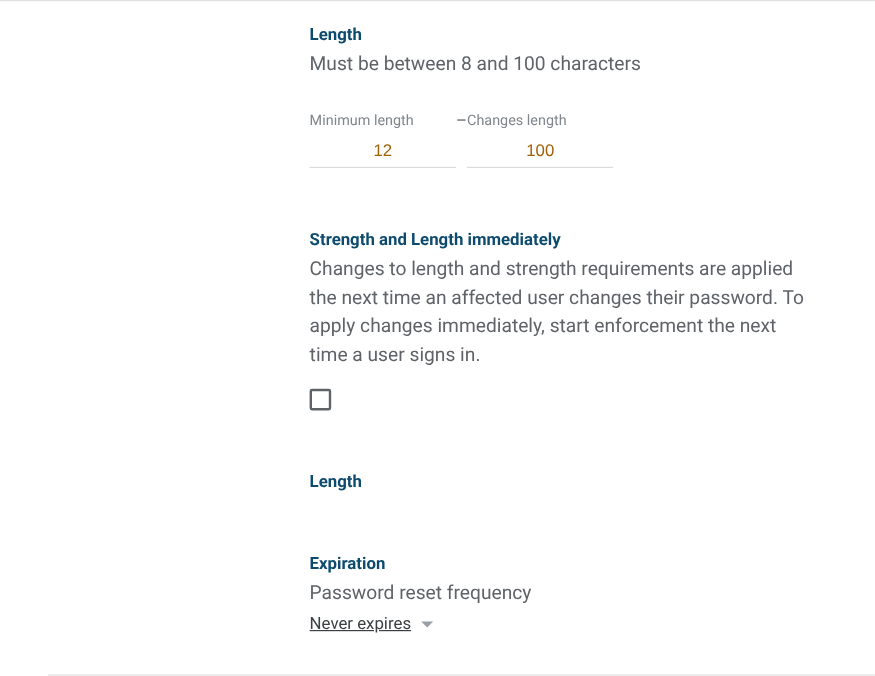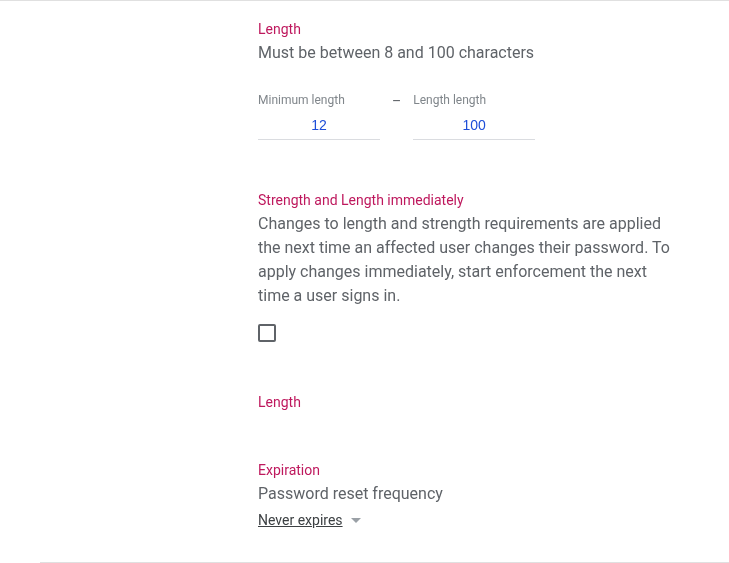--- a/index.html
+++ b/index.html
@@ -13,51 +13,50 @@
       border-top: 1px solid #e0e0e0;
     }
     .content {
       padding-left: 258px;
       padding-right: 30px;
       padding-top: 20px;
     }
     .section { margin-bottom: 52px; }
     .section-title {
       font-size: 14px;
-      font-weight: 400;
-      color: #be185d;
+      font-weight: 700;
+      color: #0c4a6e;
       margin-bottom: 4px;
     }
     .section-desc {
       font-size: 16px;
       color: #5f6368;
       line-height: 1.5;
       margin-bottom: 16px;
       max-width: 420px;
     }
     .length-row {
       display: flex;
       align-items: flex-start;
-      gap: 12px;
       margin-top: 28px;
     }
     .field { width: 122px; }
     .field-label {
       font-size: 12px;
       color: #80868b;
       margin-bottom: 4px;
     }
     .field-input {
       width: 100%;
       border: none;
       border-bottom: 1px solid #dadce0;
       font-size: 14px;
       text-align: center;
       padding: 6px 0;
-      color: #1d4ed8;
+      color: #a16207;
       background: transparent;
     }
     .dash {
       color: #5f6368;
       font-size: 14px;
       padding-bottom: 8px;
     }
     .check-row {
       display: flex;
       align-items: center;
@@ -119,21 +118,21 @@
   <div class="section">
     <div class="section-title">Length</div>
     <div class="section-desc">Must be between 8 and 100 characters</div>
     <div class="length-row">
       <div class="field">
         <div class="field-label">Minimum length</div>
         <input class="field-input" value="12" style="">
       </div>
       <div class="dash">–</div>
       <div class="field">
-        <div class="field-label">Length length</div>
+        <div class="field-label">Changes length</div>
         <input class="field-input" value="100" style="">
       </div>
     </div>
   </div>
 
   <div class="section">
     <div class="section-title">Strength and Length immediately</div>
     <div class="section-desc">Changes to length and strength requirements are applied the next time an affected user changes their password. To apply changes immediately, start enforcement the next time a user signs in.</div>
     <div class="check-row">
       <div class="checkbox">

